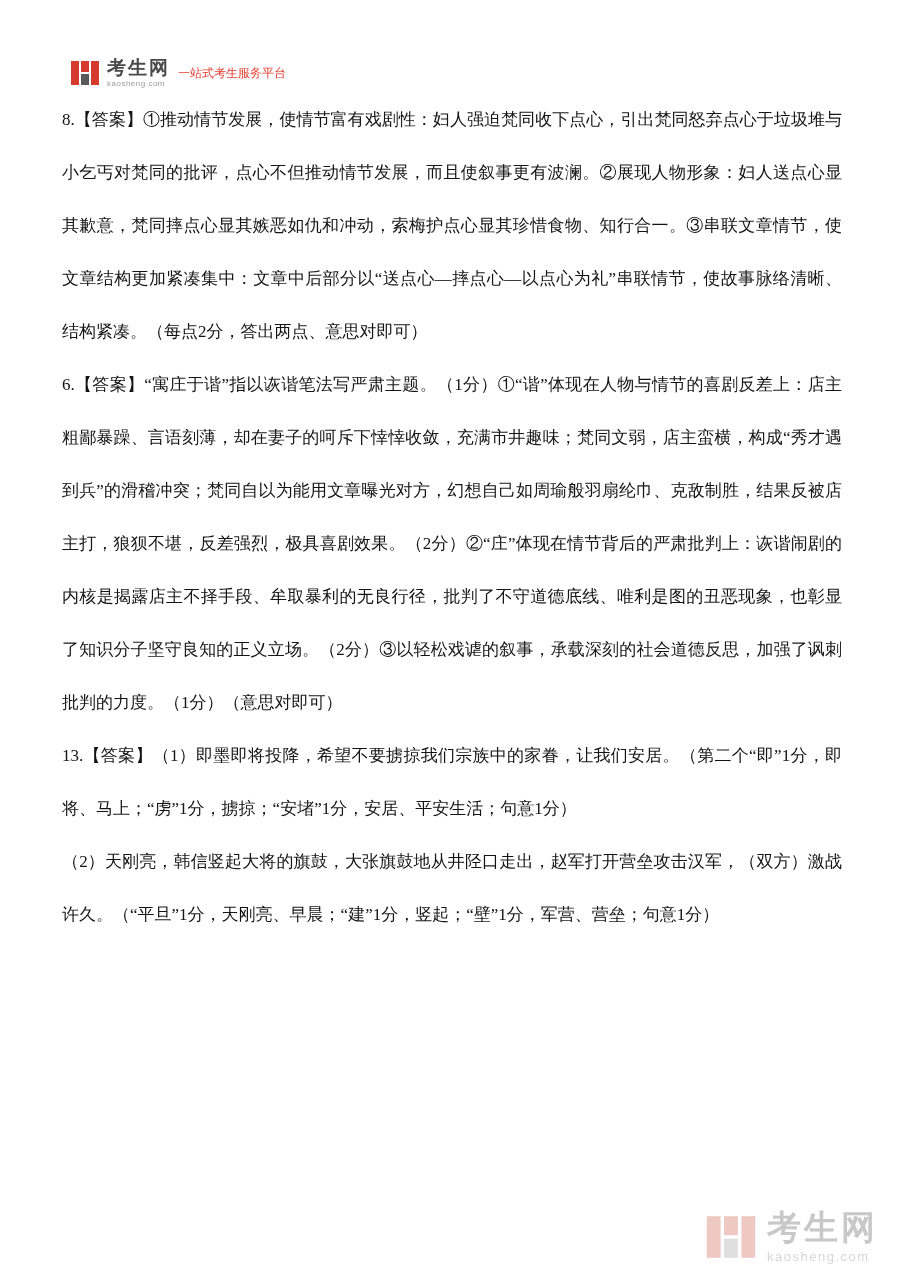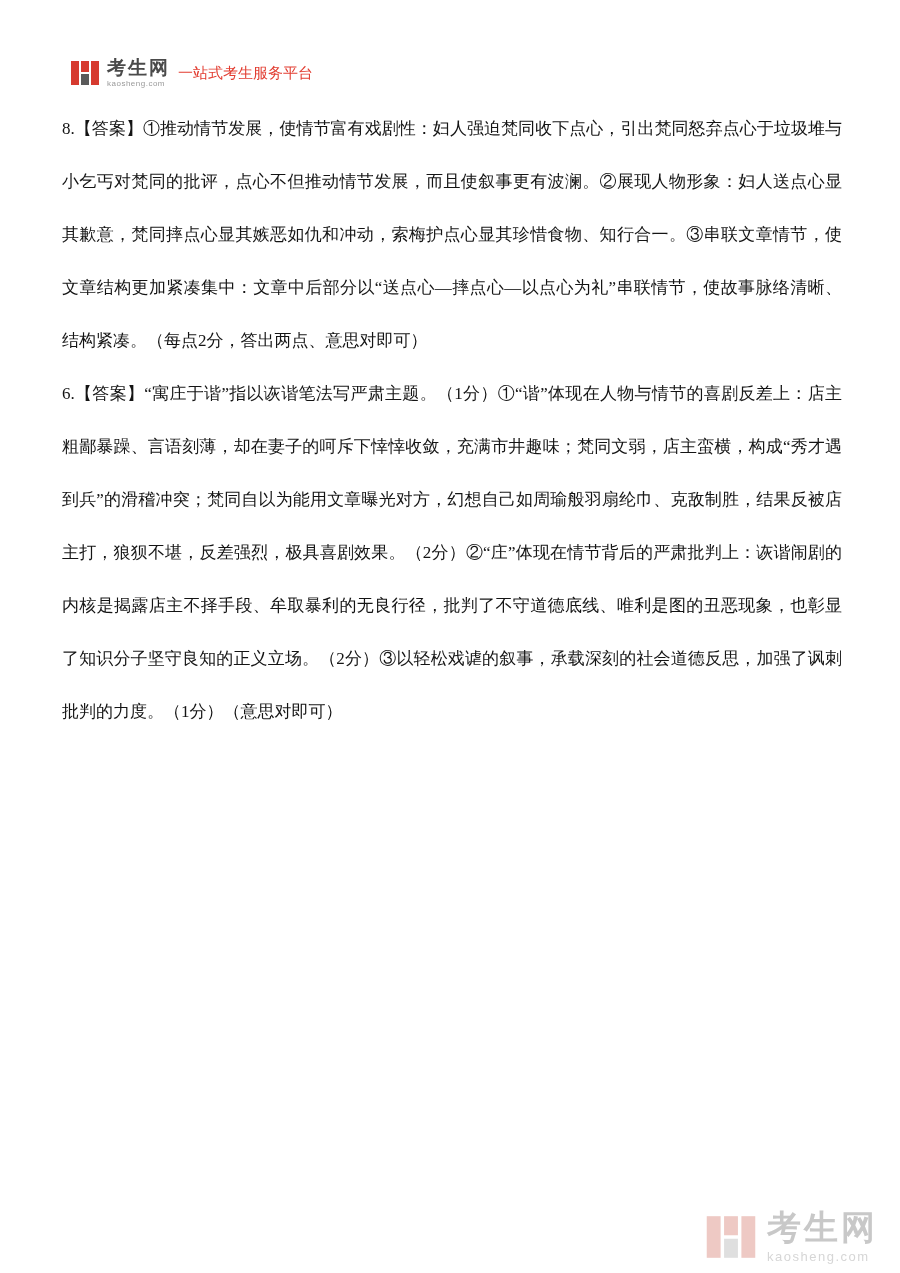--- a/index.html
+++ b/index.html
@@ -35,32 +35,32 @@
     color: #4a4a4a;
     letter-spacing: 2px;
   }
   .brand-domain {
     font-size: 8px;
     color: #9a9a9a;
     margin-top: 3px;
     letter-spacing: 0.5px;
   }
   .tagline {
-    font-size: 15px;
+    font-size: 12px;
     color: #e23d31;
     margin-left: 8px;
     align-self: center;
     font-family: "Liberation Sans", "DejaVu Sans", sans-serif;
   }
 
   
   .content {
     position: absolute;
     left: 62px;
-    top: 102px;
+    top: 93px;
     width: 780px;
   }
   .content p {
     margin: 0;
     font-size: 17px;
     line-height: 53px;
     text-align: justify;
     color: #141414;
     word-break: break-all;
   }
@@ -109,20 +109,22 @@
   <span class="brand-block">
     <span class="brand-name">考生网</span>
     <span class="brand-domain">kaosheng.com</span>
   </span>
   <span class="tagline">一站式考生服务平台</span>
 </div>
 
 <div class="content">
   <p>8.【答案】①推动情节发展，使情节富有戏剧性：妇人强迫梵同收下点心，引出梵同怒弃点心于垃圾堆与小乞丐对梵同的批评，点心不但推动情节发展，而且使叙事更有波澜。②展现人物形象：妇人送点心显其歉意，梵同摔点心显其嫉恶如仇和冲动，索梅护点心显其珍惜食物、知行合一。③串联文章情节，使文章结构更加紧凑集中：文章中后部分以“送点心—摔点心—以点心为礼”串联情节，使故事脉络清晰、结构紧凑。（每点2分，答出两点、意思对即可）</p>
   <p>6.【答案】“寓庄于谐”指以诙谐笔法写严肃主题。（1分）①“谐”体现在人物与情节的喜剧反差上：店主粗鄙暴躁、言语刻薄，却在妻子的呵斥下悻悻收敛，充满市井趣味；梵同文弱，店主蛮横，构成“秀才遇到兵”的滑稽冲突；梵同自以为能用文章曝光对方，幻想自己如周瑜般羽扇纶巾、克敌制胜，结果反被店主打，狼狈不堪，反差强烈，极具喜剧效果。（2分）②“庄”体现在情节背后的严肃批判上：诙谐闹剧的内核是揭露店主不择手段、牟取暴利的无良行径，批判了不守道德底线、唯利是图的丑恶现象，也彰显了知识分子坚守良知的正义立场。（2分）③以轻松戏谑的叙事，承载深刻的社会道德反思，加强了讽刺批判的力度。（1分）（意思对即可）</p>
+  <p>13.【答案】（1）即墨即将投降，希望不要掳掠我们宗族中的家眷，让我们安居。（第二个“即”1分，即将、马上；“虏”1分，掳掠；“安堵”1分，安居、平安生活；句意1分）</p>
+  <p>（2）天刚亮，韩信竖起大将的旗鼓，大张旗鼓地从井陉口走出，赵军打开营垒攻击汉军，（双方）激战许久。（“平旦”1分，天刚亮、早晨；“建”1分，竖起；“壁”1分，军营、营垒；句意1分）</p>
 </div>
 
 <div class="watermark">
   <span class="wm-mark">
     <svg width="52" height="52" viewBox="0 0 30 30" aria-hidden="true">
       <rect x="1" y="3" width="8" height="24" fill="#eec9c4"></rect>
       <rect x="11" y="3" width="8" height="11" fill="#eec9c4"></rect>
       <rect x="11" y="16" width="8" height="11" fill="#dfdfdf"></rect>
       <rect x="21" y="3" width="8" height="24" fill="#eec9c4"></rect>
     </svg>

